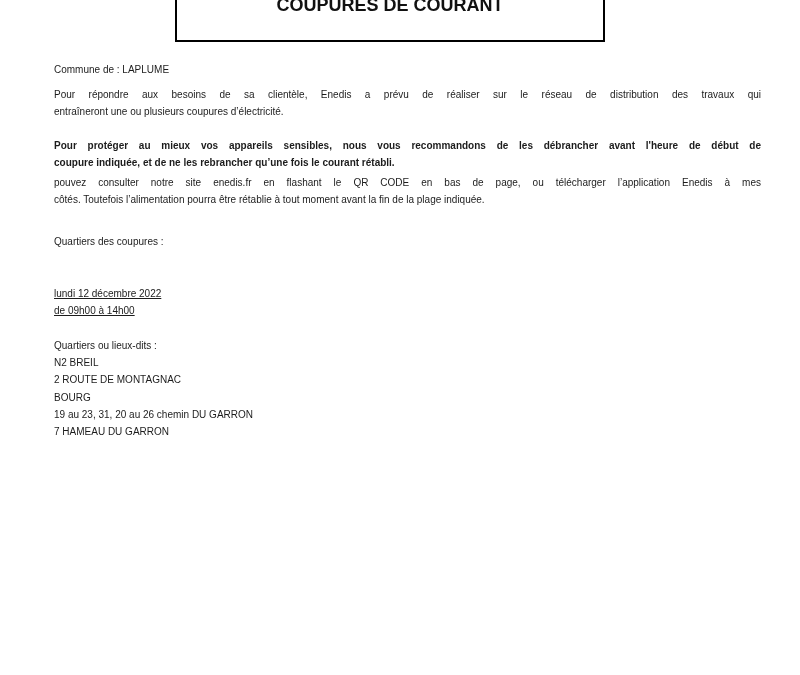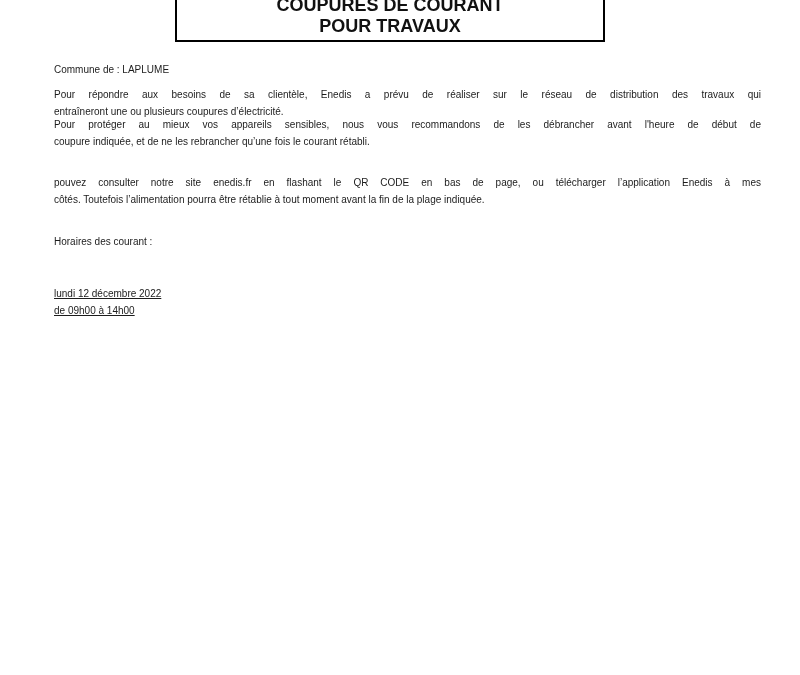--- a/index.html
+++ b/index.html
@@ -39,54 +39,61 @@
     font-size: 10px;
     line-height: 17.2px;
   }
   .pline { text-align: left; }
   .pline.jfull {
     text-align: justify;
     text-align-last: justify;
   }
   .commune    { top: 61px; }
   .para-1     { top: 86px; }
-  .para-2     { top: 116px; }
+  .para-2     { top: 137px; font-weight: bold; }
   .para-3     { top: 174px; }
   .horaires   { top: 233px; }
   .schedule   { top: 285px; text-decoration: underline; }
   .quartiers  { top: 337px; }
 </style>
 </head>
 <body>
 
 <div class="page">
 
   <div class="title-box">
     <div>COUPURES DE COURANT</div>
-    <div>POUR TRAVAUX</div>
   </div>
 
   <div class="block commune">Commune de : LAPLUME</div>
 
   <div class="block para-1">
     <div class="pline jfull">Pour répondre aux besoins de sa clientèle, Enedis a prévu de réaliser sur le réseau de distribution des travaux qui</div>
     <div class="pline">entraîneront une ou plusieurs coupures d’électricité.</div>
   </div>
 
   <div class="block para-2">
     <div class="pline jfull">Pour protéger au mieux vos appareils sensibles, nous vous recommandons de les débrancher avant l'heure de début de</div>
     <div class="pline">coupure indiquée, et de ne les rebrancher qu’une fois le courant rétabli.</div>
   </div>
 
   <div class="block para-3">
     <div class="pline jfull">pouvez consulter notre site enedis.fr en flashant le QR CODE en bas de page, ou télécharger l’application Enedis à mes</div>
     <div class="pline">côtés. Toutefois l’alimentation pourra être rétablie à tout moment avant la fin de la plage indiquée.</div>
   </div>
 
-  <div class="block horaires">Horaires des courant :</div>
+  <div class="block horaires">Quartiers des coupures :</div>
 
   <div class="block schedule">
     <div>lundi 12 décembre 2022</div>
     <div>de 09h00 à 14h00</div>
   </div>
 
+  <div class="block quartiers">
+    <div>Quartiers ou lieux-dits :</div>
+    <div>N2 BREIL</div>
+    <div>2 ROUTE DE MONTAGNAC</div>
+    <div>BOURG</div>
+    <div>19 au 23, 31, 20 au 26 chemin DU GARRON</div>
+    <div>7 HAMEAU DU GARRON</div>
+  </div>
 
 </div>
 
 </body></html>

